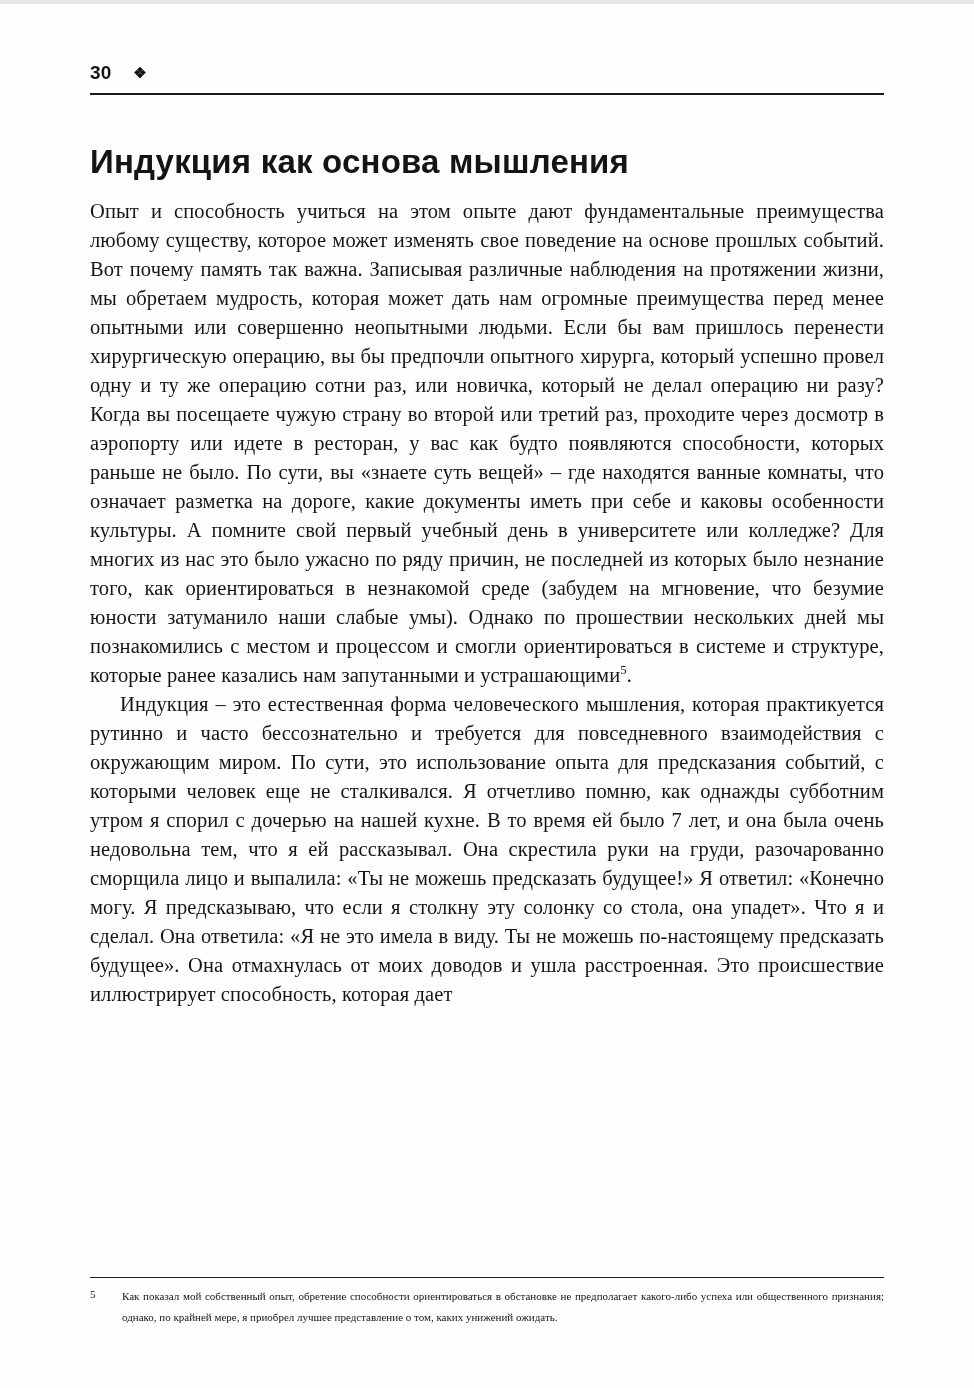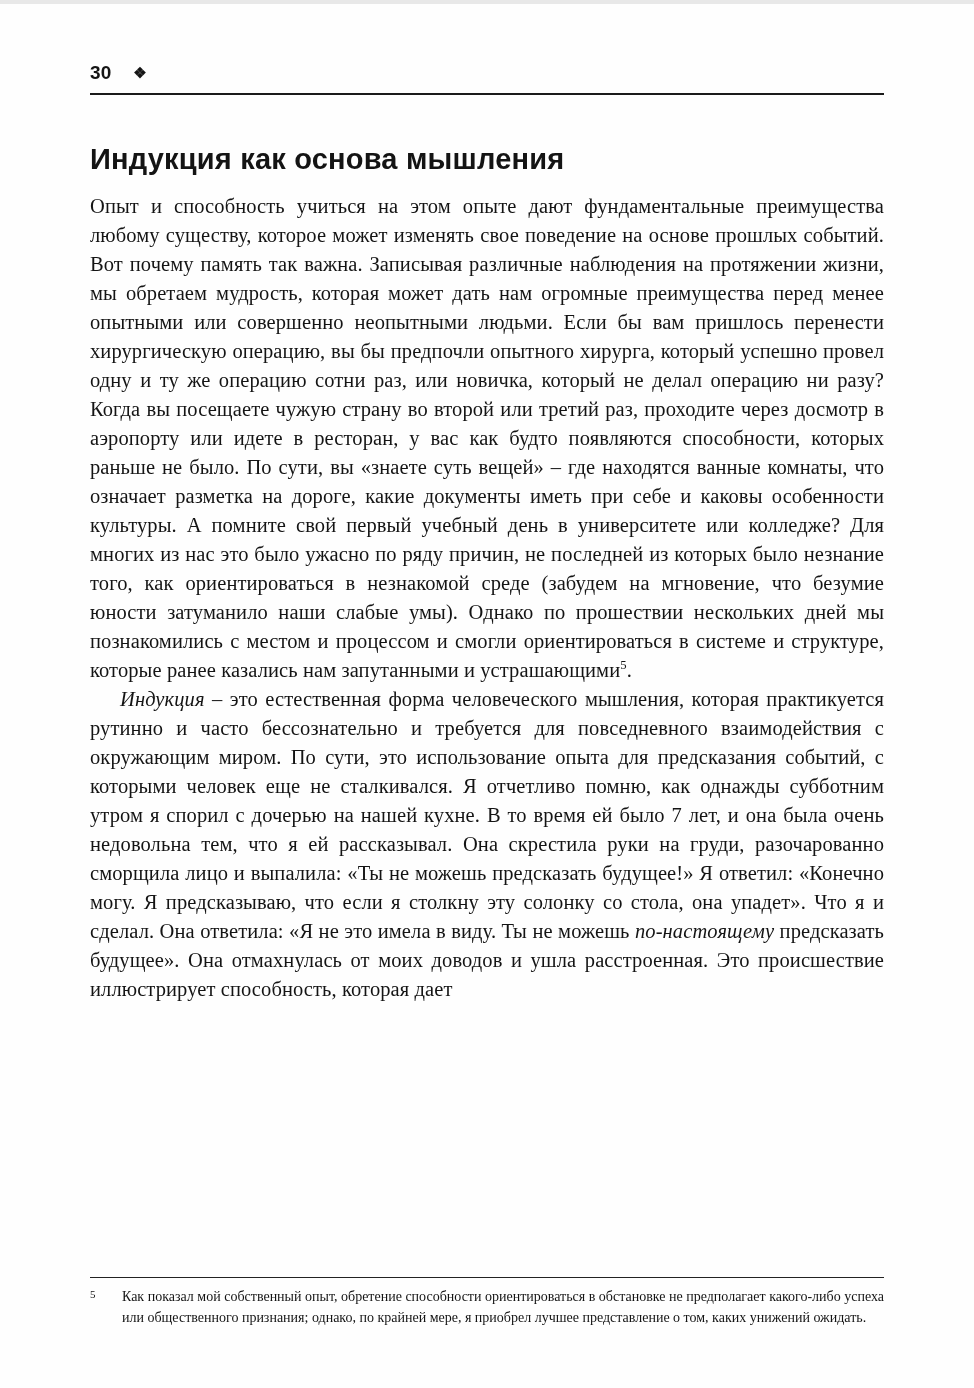--- a/index.html
+++ b/index.html
@@ -56,26 +56,26 @@
     line-height: 29px;
     text-align: justify;
     letter-spacing: 0.1px;
   }
   .para.indent { text-indent: 30px; }
   .para sup {
     font-size: 0.62em;
     line-height: 0;
     vertical-align: super;
   }
-  .para .italic { font-style: italic; }
+  .para .italic { }
 
   .section-heading {
     font-family: "Liberation Sans", sans-serif;
     font-weight: 700;
-    font-size: 29px;
+    font-size: 33px;
     letter-spacing: 0.2px;
     margin: 22px 0 16px 0;
     line-height: 1.15;
   }
 
   
   .footnote-area {
     margin-top: auto;
   }
   .fn-rule {
@@ -89,21 +89,21 @@
   }
   .fn-marker {
     flex: 0 0 32px;
     font-size: 11px;
     line-height: 1;
     padding-top: 3px;
     text-align: left;
   }
   .fn-text {
     flex: 1;
-    font-size: 14px;
+    font-size: 11px;
     line-height: 21px;
     text-align: justify;
   }
 </style>
 </head>
 <body>
 
 <div class="page">
 
   <header class="running-head">

